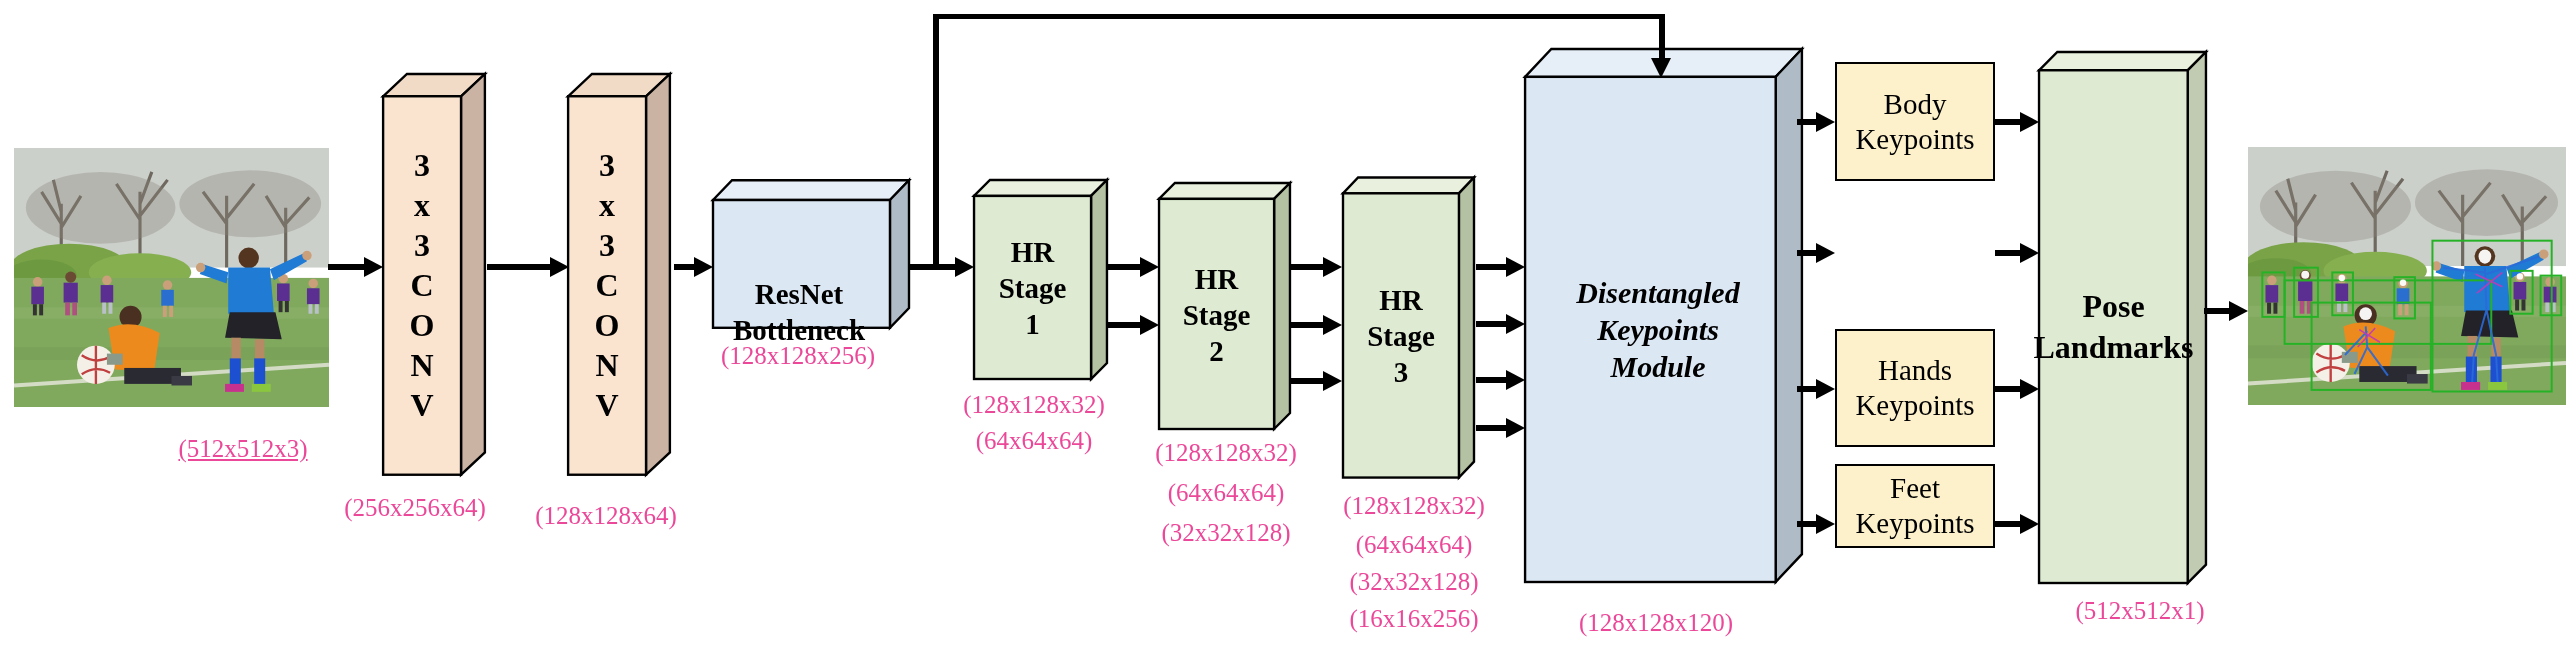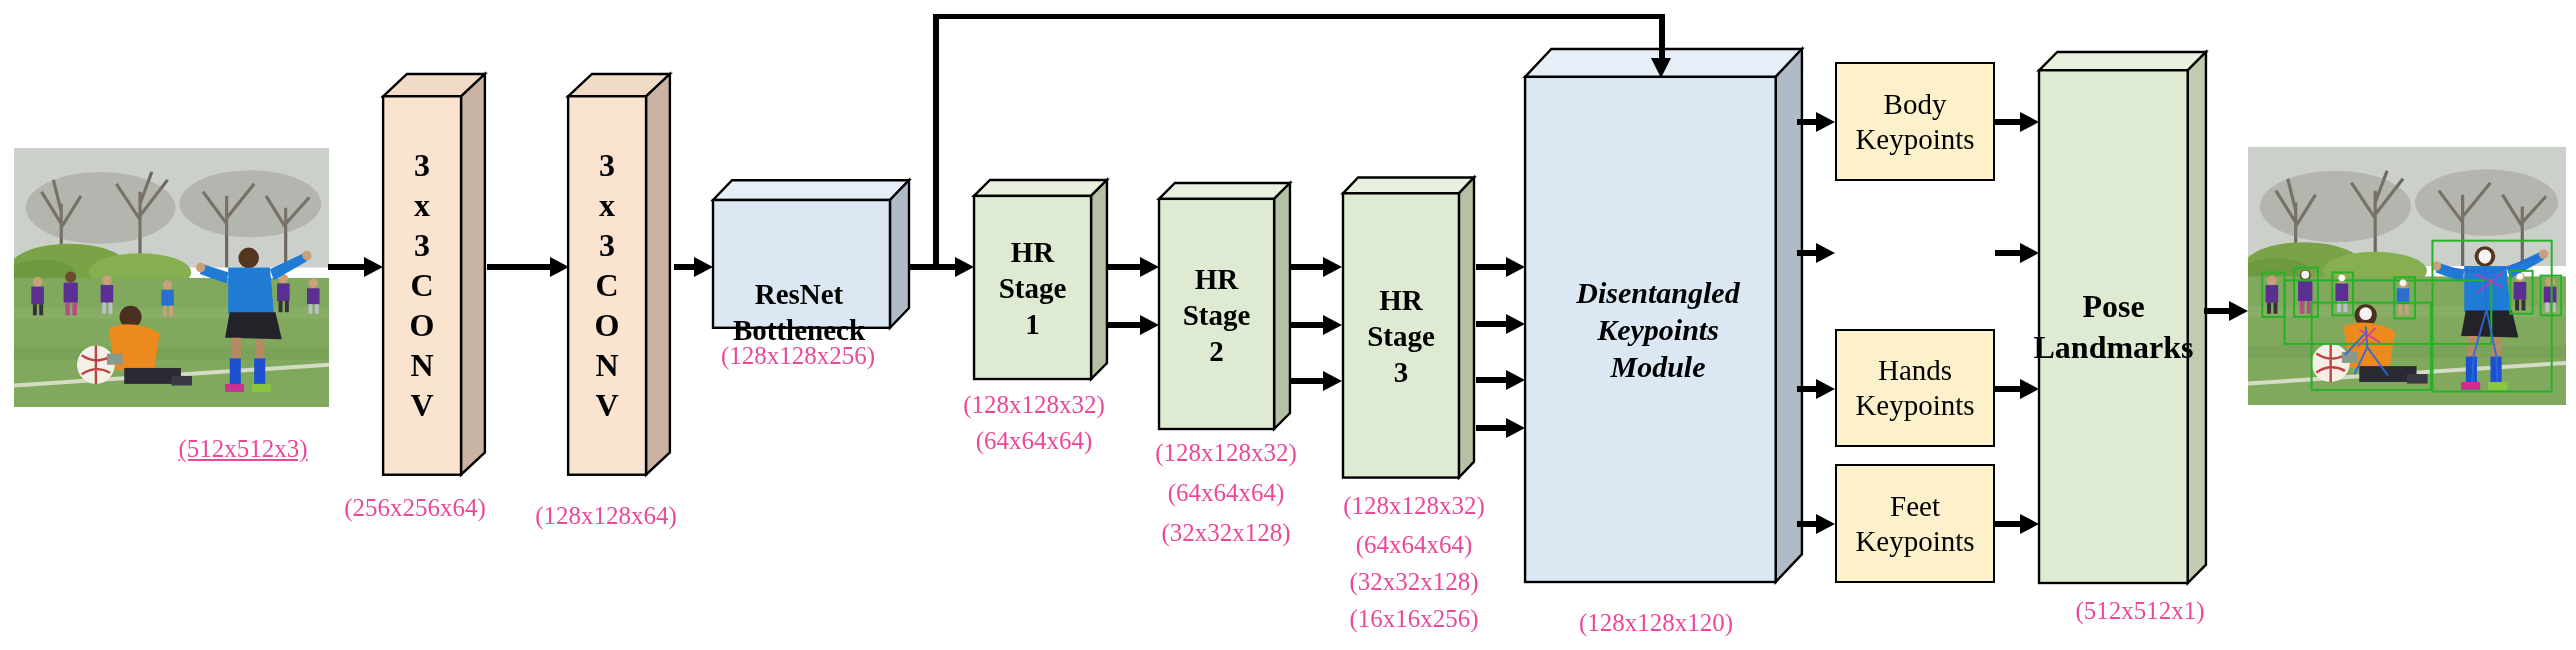--- a/index.html
+++ b/index.html
@@ -242,21 +242,21 @@
   <div class="lbl" style="left:1656px; top:623px;">(128x128x120)</div>
 
   <div class="head-box" style="left:1835px; top:62px; width:160px; height:119px;">
     <span>Body</span>
     <span>Keypoints</span>
   </div>
   <div class="head-box" style="left:1835px; top:329px; width:160px; height:118px;">
     <span>Hands</span>
     <span>Keypoints</span>
   </div>
-  <div class="head-box" style="left:1835px; top:464px; width:160px; height:119px;">
+  <div class="head-box" style="left:1835px; top:464px; width:160px; height:84px;">
     <span>Feet</span>
     <span>Keypoints</span>
   </div>
 
   <div class="box3d" style="left:2039px; top:52px;">
     <svg width="167" height="531" viewBox="0 0 210 668">
       <polygon points="0,23 23,0 210,0 187,23" fill="#E9F1DE" stroke="#000" stroke-width="3"></polygon>
       <polygon points="187,23 210,0 210,645 187,668" fill="#C1CBB2" stroke="#000" stroke-width="3"></polygon>
       <rect x="0" y="23" width="187" height="645" fill="#DEEBD2" stroke="#000" stroke-width="3"></rect>
     </svg>

